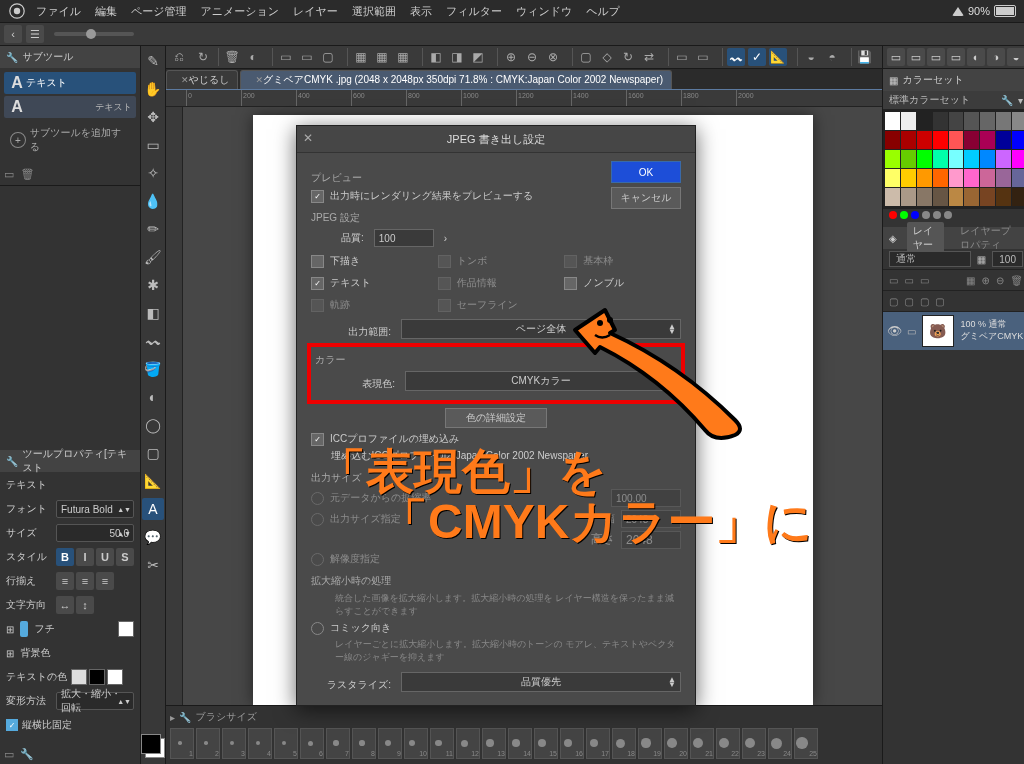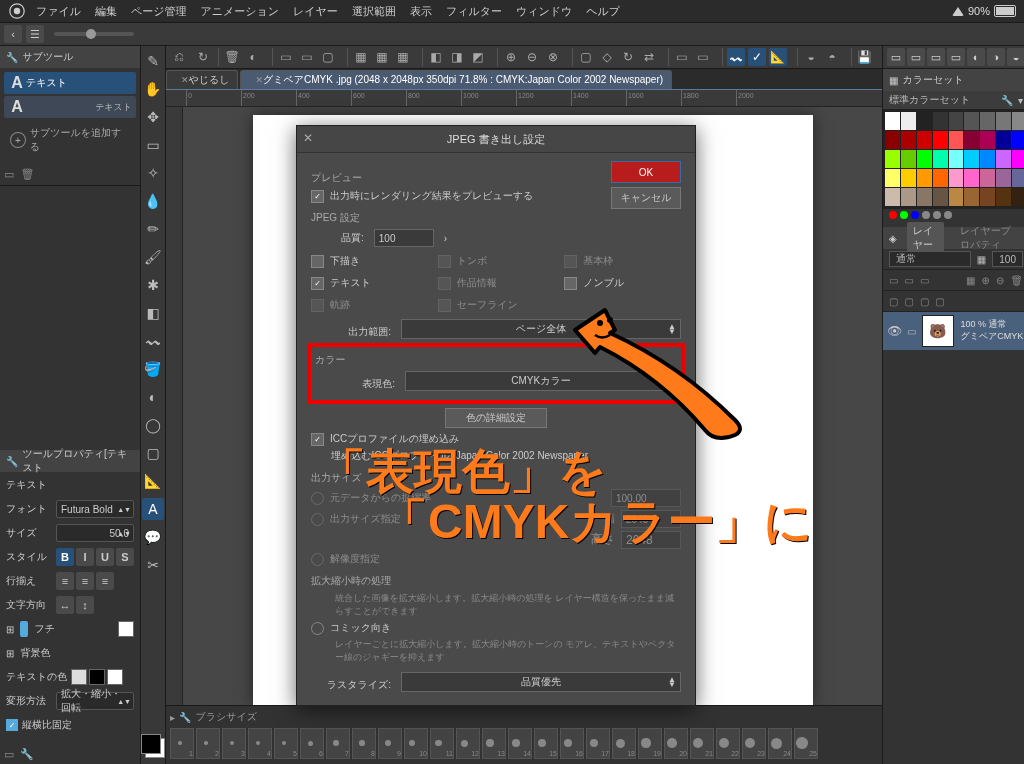--- a/index.html
+++ b/index.html
@@ -67,21 +67,21 @@
 .ruler-v{width:16px;background:#3a3a3a;border-right:1px solid #222}
 .canvas{flex:1;position:relative;display:flex;align-items:center;justify-content:center}
 .page{width:560px;height:590px;background:#fff;box-shadow:0 0 15px rgba(0,0,0,.5);position:absolute;top:8px}
 
 .dialog{position:absolute;left:296px;top:125px;width:398px;background:#4a4a4a;border:1px solid #222;box-shadow:0 4px 20px rgba(0,0,0,.6);font-size:11px;color:#ccc}
 .dtitle{height:26px;background:#464646;display:flex;align-items:center;justify-content:center;position:relative;color:#ddd;border-bottom:1px solid #333}
 .dtitle .xbtn{position:absolute;left:6px;width:16px;height:16px;color:#aaa;font-size:12px}
 .dbody{padding:10px 14px;position:relative}
 .dbody .okbtns{position:absolute;right:14px;top:8px;display:flex;flex-direction:column;gap:4px}
 .dbody .okbtns .btn{width:68px;height:20px;background:#5a5a5a;border:1px solid #777;display:flex;align-items:center;justify-content:center;font-size:10px}
-.dbody .okbtns .btn.ok{background:#b91c1c;color:#fff;border-color:#3a6aa8}
+.dbody .okbtns .btn.ok{background:#1d4ed8;color:#fff;border-color:#3a6aa8}
 .dbody .sect{font-size:10px;color:#aaa;margin:8px 0 4px}
 .dbody .chk{display:flex;align-items:center;gap:6px;font-size:10px;margin:3px 0}
 .dbody .chk .box{width:11px;height:11px;background:#666;border:1px solid #888;display:flex;align-items:center;justify-content:center;font-size:8px;color:#fff}
 .dbody .chk .box.on::after{content:"✓"}
 .dbody .qrow{display:flex;align-items:center;gap:10px;font-size:10px}
 .dbody .qval{background:#3a3a3a;border:1px solid #666;width:50px;height:16px;display:flex;align-items:center;padding:0 4px}
 .dbody .optgrid{display:grid;grid-template-columns:1fr 1fr 1fr;gap:2px 10px;font-size:10px;margin:4px 0}
 .dbody .drow{display:flex;align-items:flex-end;gap:10px;font-size:10px;margin:3px 0}
 .dbody .drow .dl{width:80px;text-align:right}
 .dbody .drow .dv{flex:1;background:#3a3a3a;border:1px solid #666;height:18px;display:flex;align-items:center;justify-content:center;position:relative}

